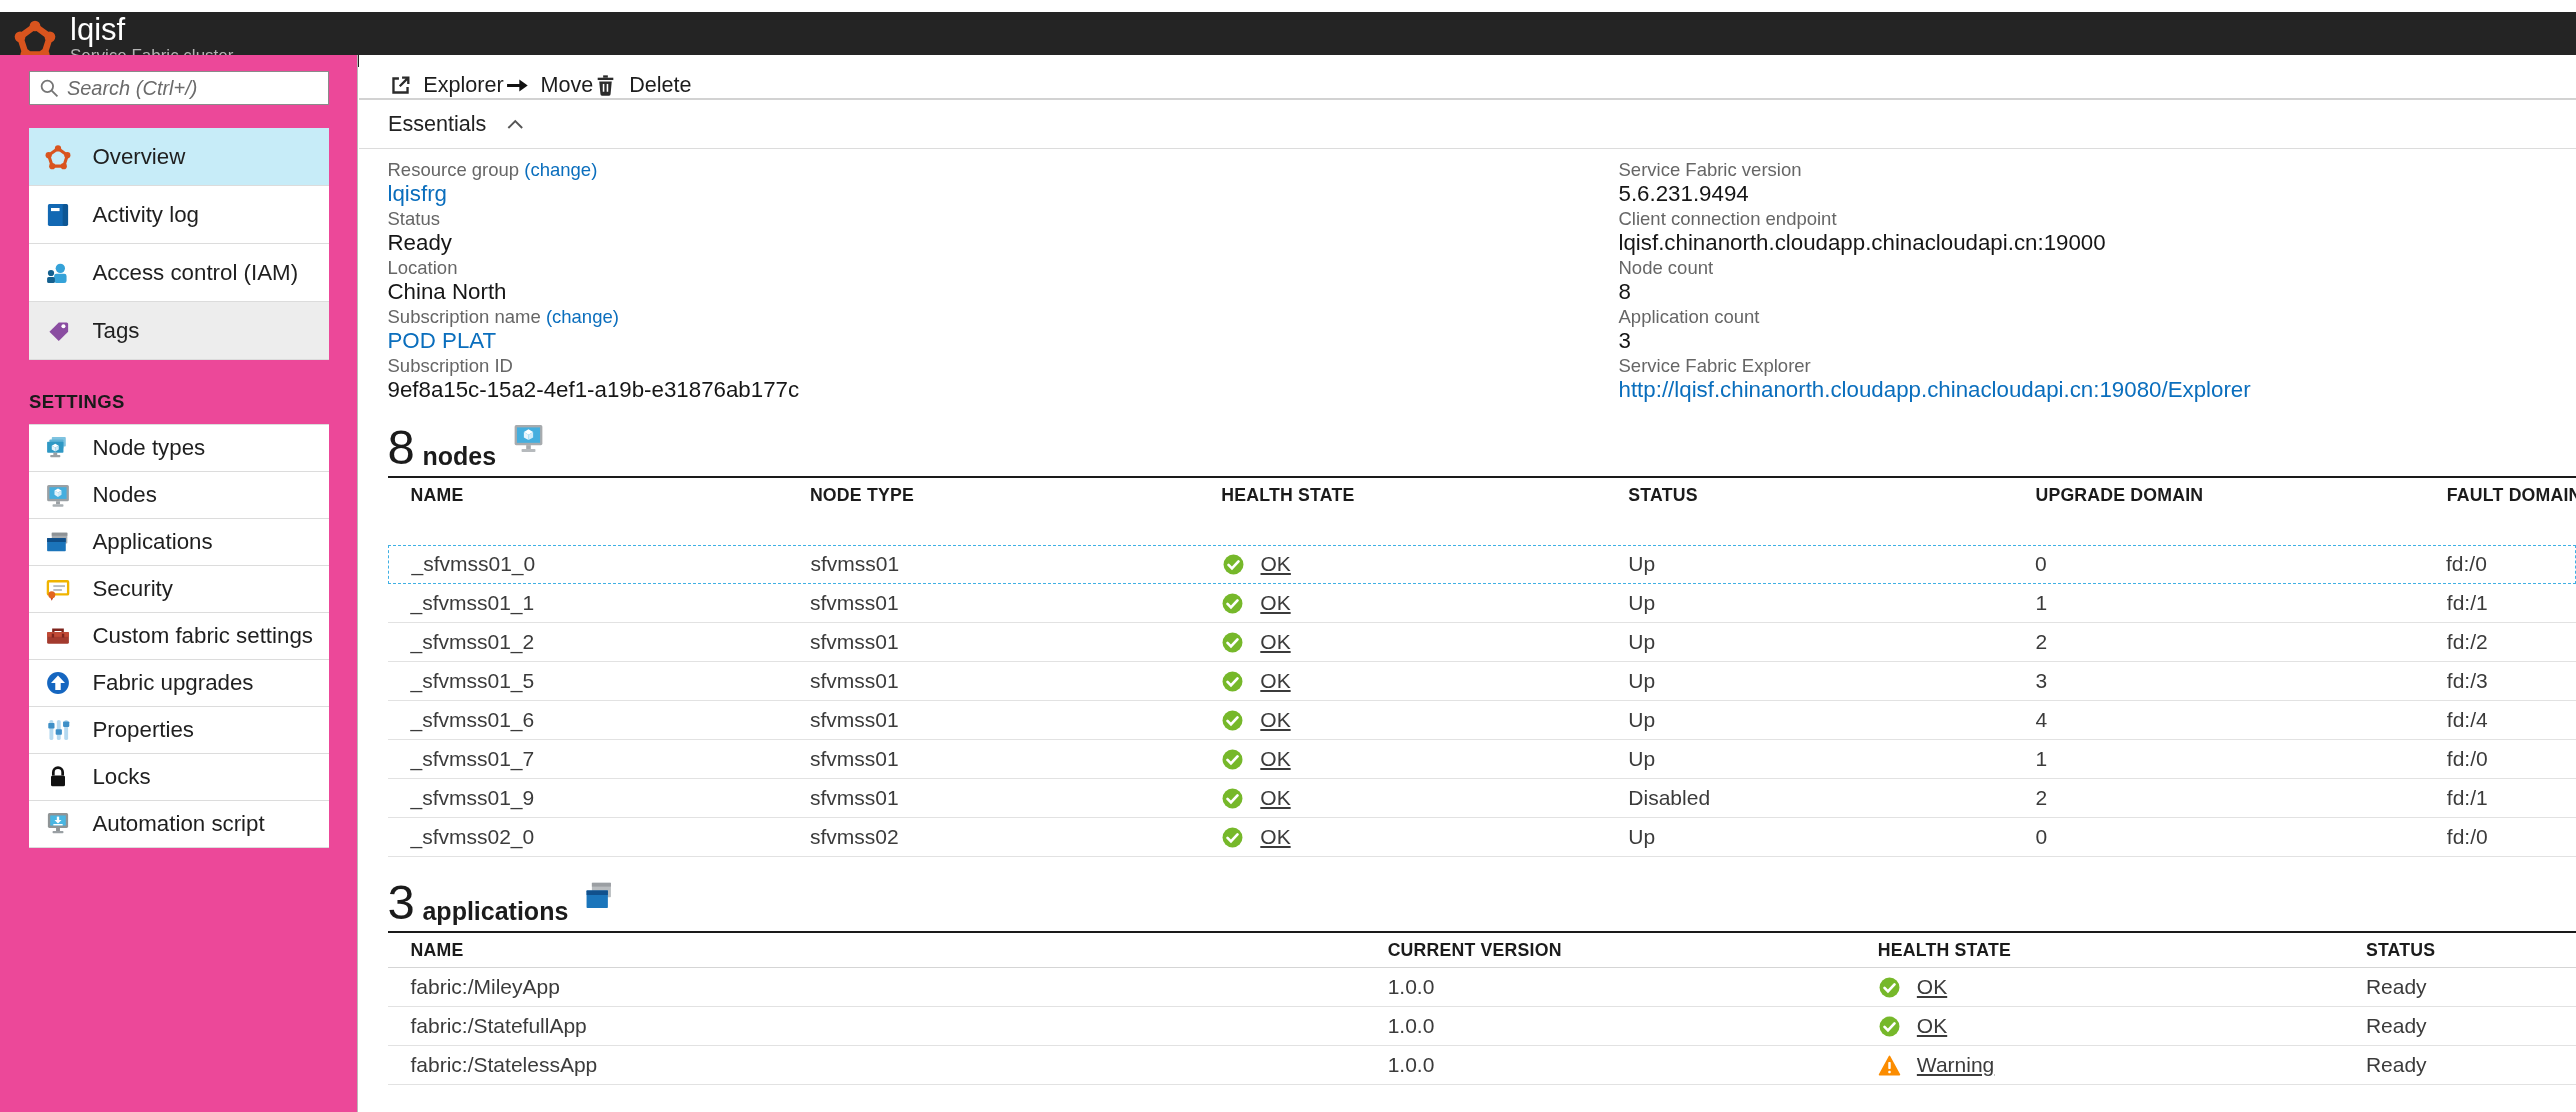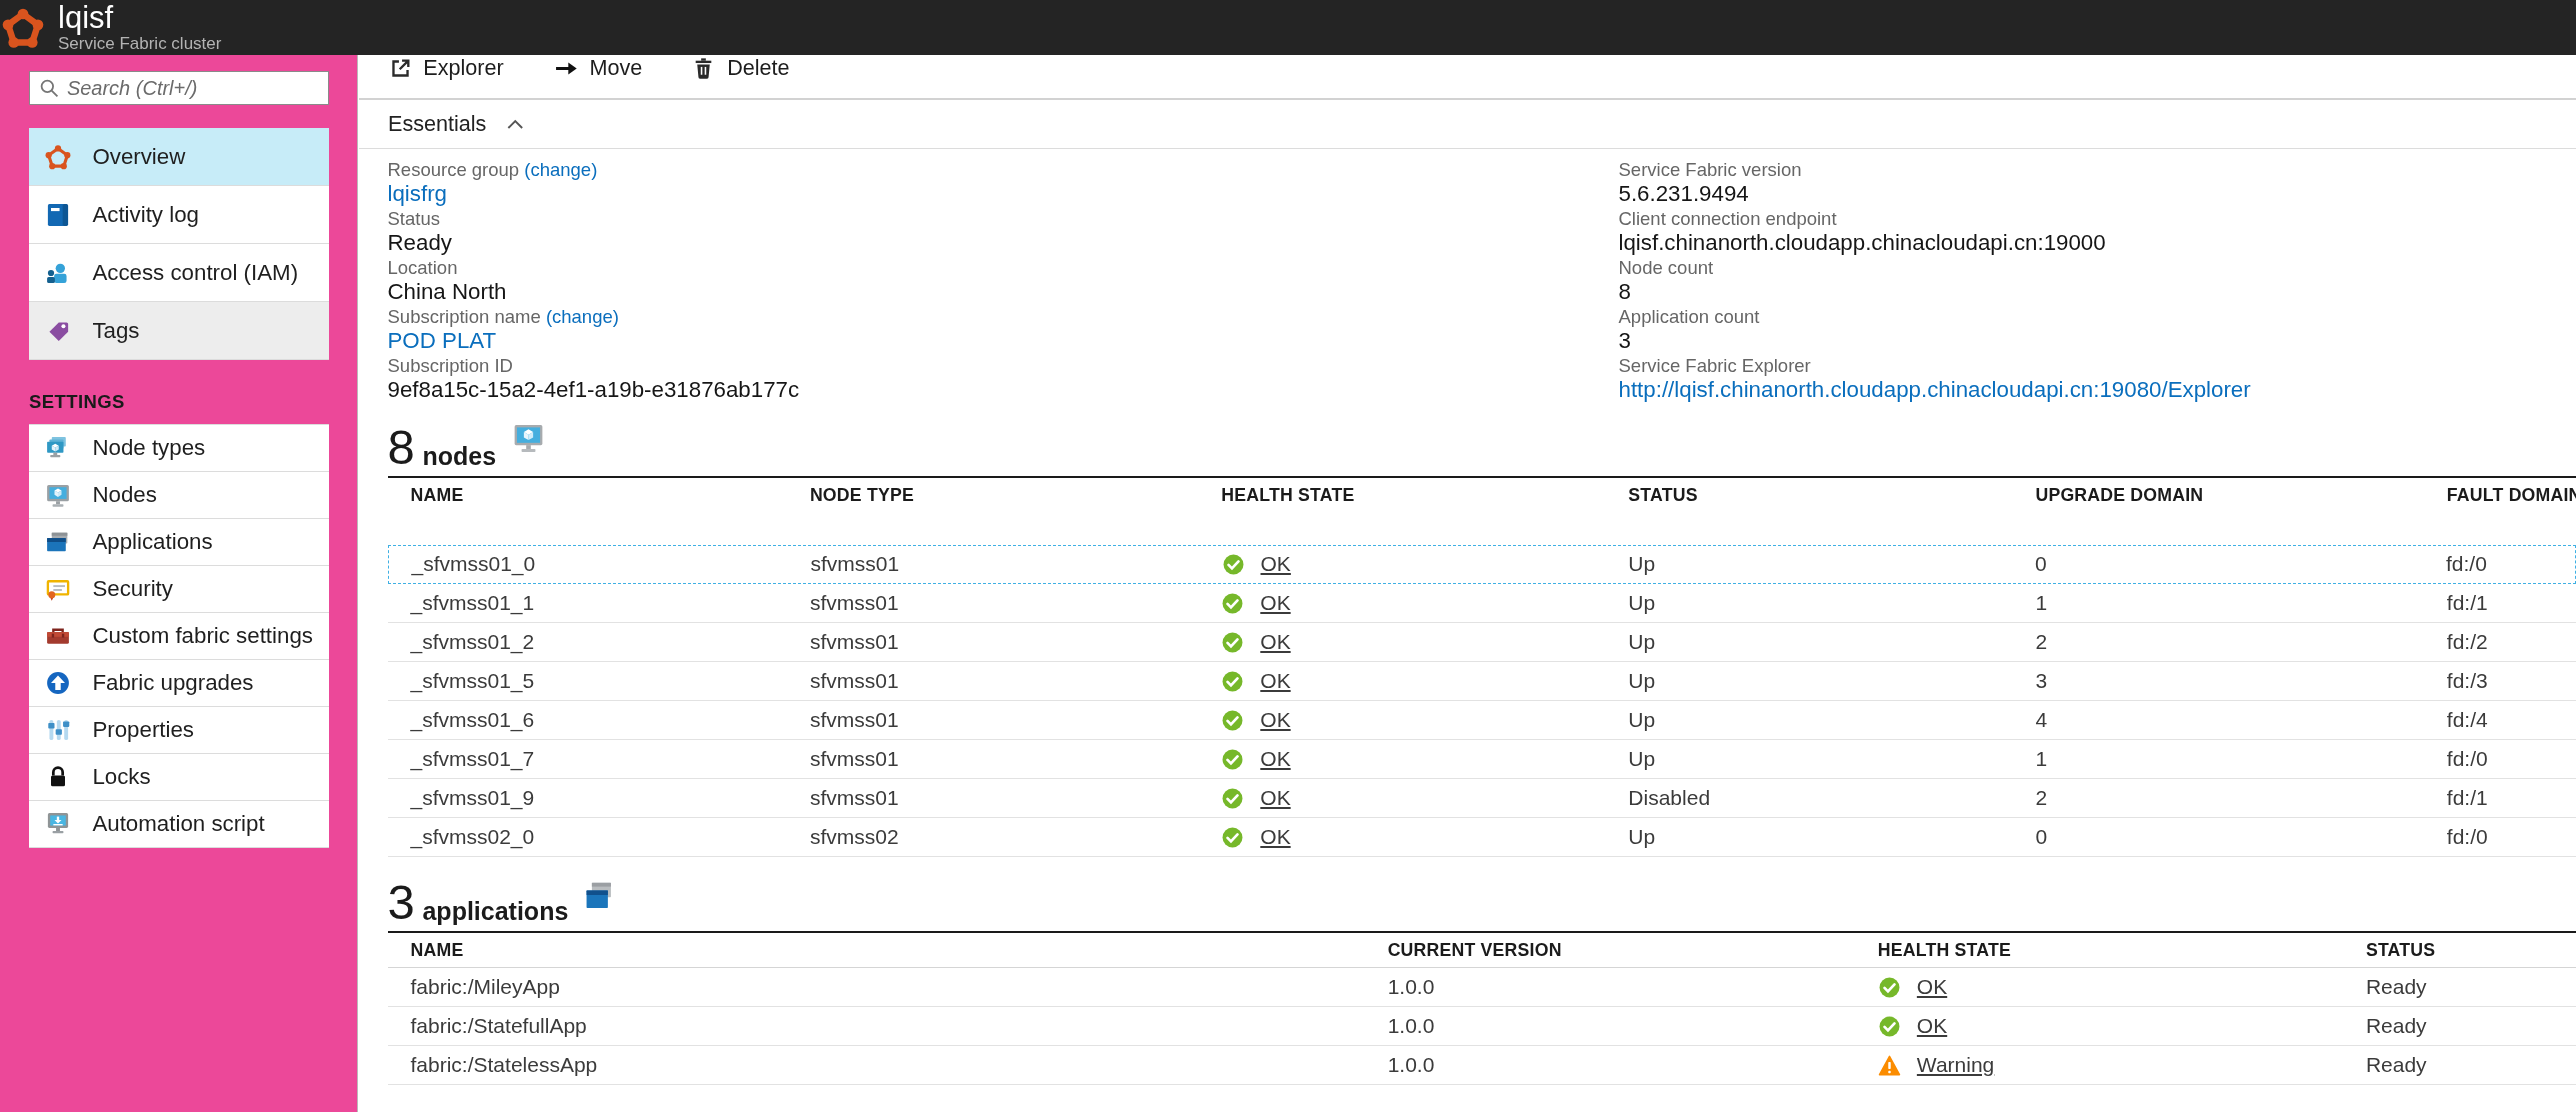--- a/index.html
+++ b/index.html
@@ -3,23 +3,23 @@
 <meta charset="utf-8">
 <style>
   * { box-sizing: border-box; margin: 0; padding: 0; }
   html, body { background: #fff; }
   body {
     width: 2576px; height: 1113px; position: relative; overflow: hidden;
     font-family: "Liberation Sans", sans-serif; color: #1a1a1a;
   }
   
   .app-header {
-    position: absolute; top: 0; left: 0; right: 0; height: 55px;
+    position: absolute; top: 12px; left: 0; right: 0; height: 55px;
     background: var(--header_bg, #242424);
-    display: flex; align-items: center; gap: 14px; padding-left: 2px;
+    display: flex; align-items: center; gap: 14px; padding-left: 14px;
   }
   .app-header .title { color: #fff; font-size: 31px; line-height: 32px; font-weight: 400; }
   .app-header .subtitle { color: #b3b3b3; font-size: 17px; line-height: 20px; }
   
   .sidebar {
     position: absolute; top: 55px; left: 0; bottom: 0; width: 358px;
     background: #ec4899; border-right: 1.5px solid #b9b9b9;
   }
   .searchbox {
     margin: 16px 28px 0 29px; height: 34px; border: 1.5px solid #8a8a8a;
@@ -41,21 +41,21 @@
   .navitem.selected { background: var(--selected_item_bg, #c7ecf8); }
   .navitem.hovered { background: var(--hover_item_bg, #ededed); }
   .settings-header {
     margin: 31px 28px 0 29px; font-size: 18.5px; font-weight: 700;
     letter-spacing: 0.4px; color: #1a1a1a;
   }
   .icon36 { width: 28px; height: 28px; flex: 0 0 28px; }
   
   .content { position: absolute; top: 55px; left: 359px; right: 0; bottom: 0; background: #fff; }
   .toolbar {
-    height: 45px; display: flex; align-items: flex-start; gap: 49px;
+    height: 45px; display: flex; align-items: flex-end; 
     padding-left: 28.5px; border-bottom: 2.3px solid #d2d2d2;
   }
   .tbtn {
     display: flex; align-items: center; gap: 10.8px; background: none; border: none;
     font-family: "Liberation Sans", sans-serif; font-size: 21.6px; color: #1d1d1d; cursor: pointer;
   }
   .essentials-bar {
     height: 49px; display: flex; align-items: center; gap: 20px;
     padding-left: 29px; border-bottom: 1.5px solid #dcdcdc; cursor: pointer;
   }

